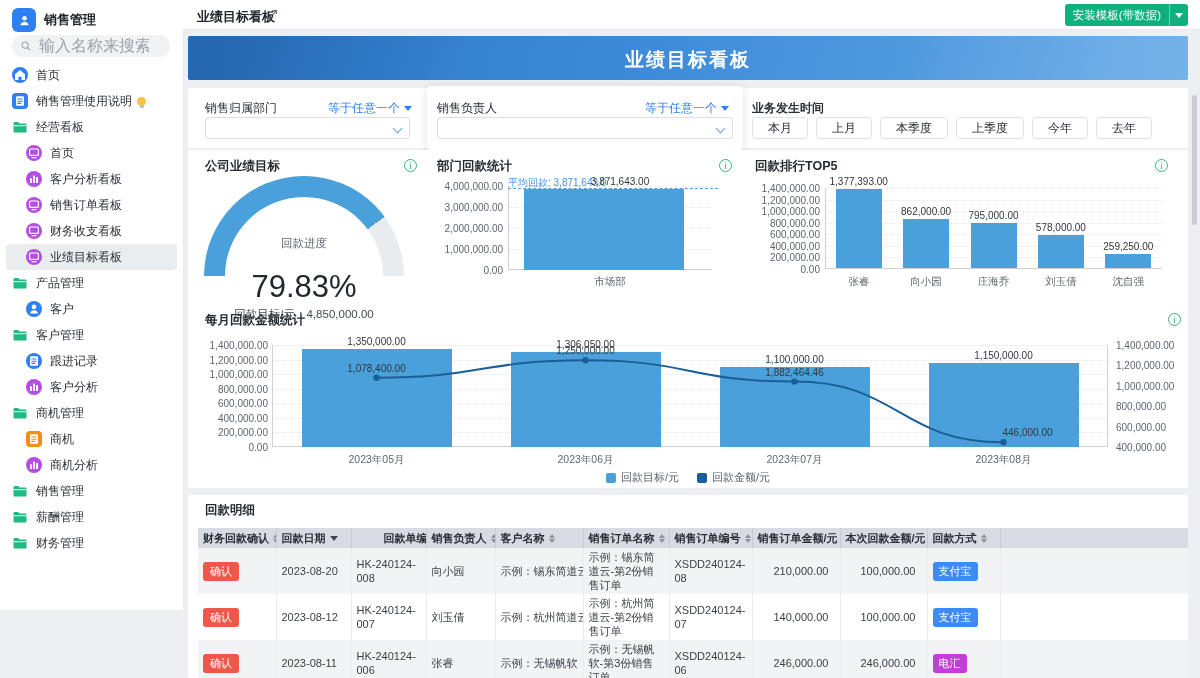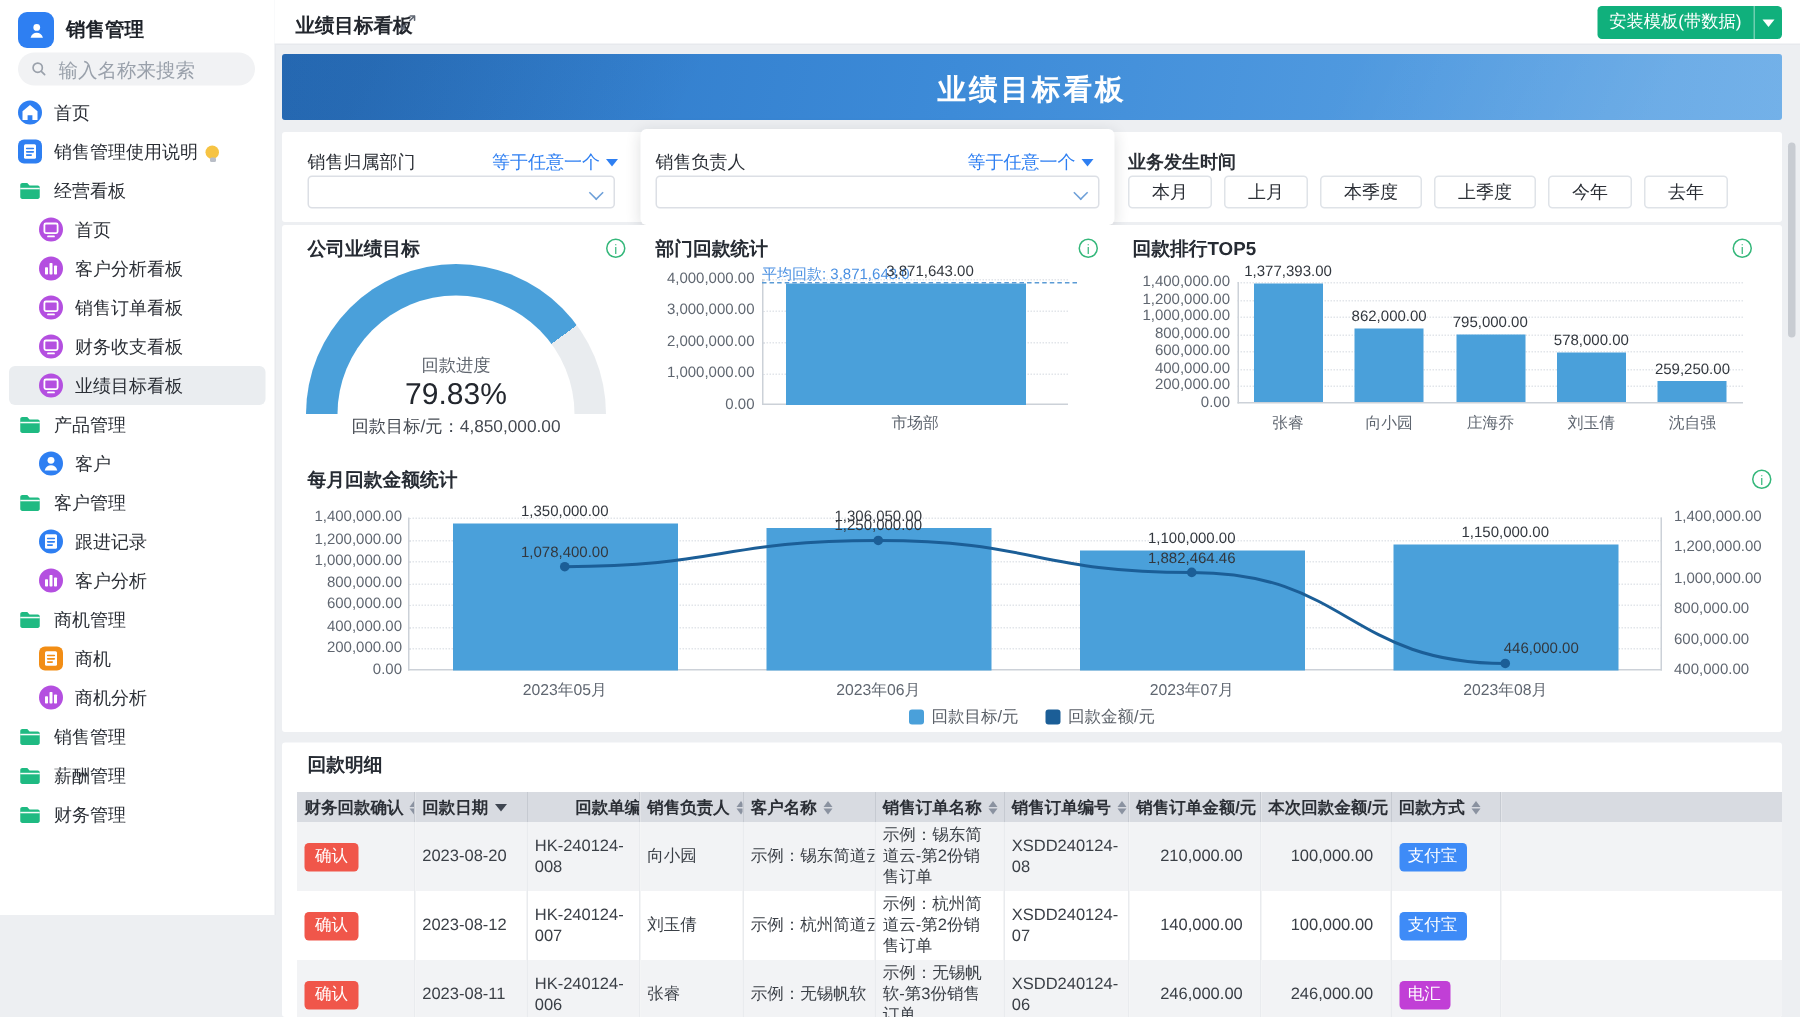--- a/index.html
+++ b/index.html
@@ -5,21 +5,21 @@
   html,body{margin:0;padding:0;}
   body{width:1200px;height:678px;overflow:hidden;position:relative;background:#edeff2;
        font-family:"Liberation Sans","DejaVu Sans",sans-serif;color:#2b2f36;}
   .card{position:absolute;background:#fff;border-radius:2px;}
   
   #sidebar{position:absolute;left:0;top:0;width:183px;height:610px;background:#fff;border-right:1px solid #e8eaee;}
   .logo-row{position:absolute;left:12px;top:8px;display:flex;align-items:center;gap:8px;}
   .logo-ico{width:24px;height:24px;border-radius:6px;background:#2e7ff2;display:flex;align-items:center;justify-content:center;}
   .logo-name{font-size:13px;font-weight:700;color:#1f232a;}
   .search{position:absolute;left:12px;top:35px;width:158px;height:22px;background:#f1f2f4;border-radius:12px;display:flex;align-items:center;padding:0 8px;gap:5px;box-sizing:border-box;}
-  .search input{border:none;background:transparent;outline:none;font-size:13px;color:#555;width:110px;font-family:inherit;}
+  .search input{border:none;background:transparent;outline:none;font-size:16px;color:#555;width:110px;font-family:inherit;}
   .search input::placeholder{color:#9aa1ab;}
   #nav{position:absolute;left:0;top:62px;right:0;}
   .nav-item{height:26px;display:flex;align-items:center;margin:0 6px;padding-left:6px;border-radius:4px;cursor:pointer;}
   .nav-item.sub{padding-left:20px;}
   .nav-item.selected{background:#eaedf0;}
   .nav-ico{width:16px;height:16px;border-radius:50%;flex:0 0 16px;display:flex;align-items:center;justify-content:center;margin-right:8px;}
   .nav-ico.square{border-radius:4px;}
   .nav-ico.plain{background:transparent !important;}
   .nav-ico svg{width:16px;height:16px;display:block;}
   .nav-label{font-size:12px;color:#2b2f36;white-space:nowrap;}
@@ -61,21 +61,21 @@
   .bar-label{position:absolute;font-size:10px;color:#32373e;white-space:nowrap;transform:translateX(-50%);}
   .x-label{position:absolute;font-size:10.5px;color:#5f6670;transform:translateX(-50%);white-space:nowrap;}
   .avg-line{position:absolute;border-top:1.5px dashed #5b9bd5;}
   .avg-label{position:absolute;font-size:10px;color:#4a90e2;white-space:nowrap;}
   .gauge-wrap{position:absolute;left:16px;top:26px;width:200px;height:100px;}
   .gauge-arc{position:absolute;left:0;top:0;width:200px;height:100px;overflow:hidden;}
   .gauge-arc:before{content:"";position:absolute;left:0;top:0;width:200px;height:200px;border-radius:50%;background:var(--gauge-bg);}
   .gauge-arc:after{content:"";position:absolute;left:21px;top:21px;width:158px;height:158px;border-radius:50%;background:#fff;}
   .gauge-text{position:absolute;left:0;width:200px;top:60px;text-align:center;z-index:2;}
   .gauge-sub{font-size:11.5px;color:#60666f;}
-  .gauge-pct{font-size:20px;color:#23272e;margin-top:1px;}
+  .gauge-pct{font-size:31px;color:#23272e;margin-top:18px;}
   .gauge-target{font-size:11.5px;color:#454a52;margin-top:2px;white-space:nowrap;}
   #legend{position:absolute;left:0;top:320px;width:100%;display:flex;justify-content:center;gap:18px;}
   .legend-item{display:flex;align-items:center;gap:5px;font-size:11px;color:#5a6068;}
   .legend-sq{width:10px;height:10px;border-radius:2px;}
   .line-svg{position:absolute;overflow:visible;z-index:3;}
   
   #table-card{left:188px;top:495px;width:1000px;height:183px;overflow:hidden;}
   .tbl-title{position:absolute;left:17px;top:7px;font-size:12.5px;font-weight:700;color:#262b33;}
   #tbl{position:absolute;left:10px;top:33px;width:980px;border-collapse:collapse;table-layout:fixed;}
   #tbl th{background:#d8dbe1;height:20px;font-size:11px;font-weight:700;color:#2b2f36;text-align:left;padding:0 5px;border-right:1px solid #c6cad1;white-space:nowrap;overflow:hidden;cursor:pointer;box-sizing:border-box;}

